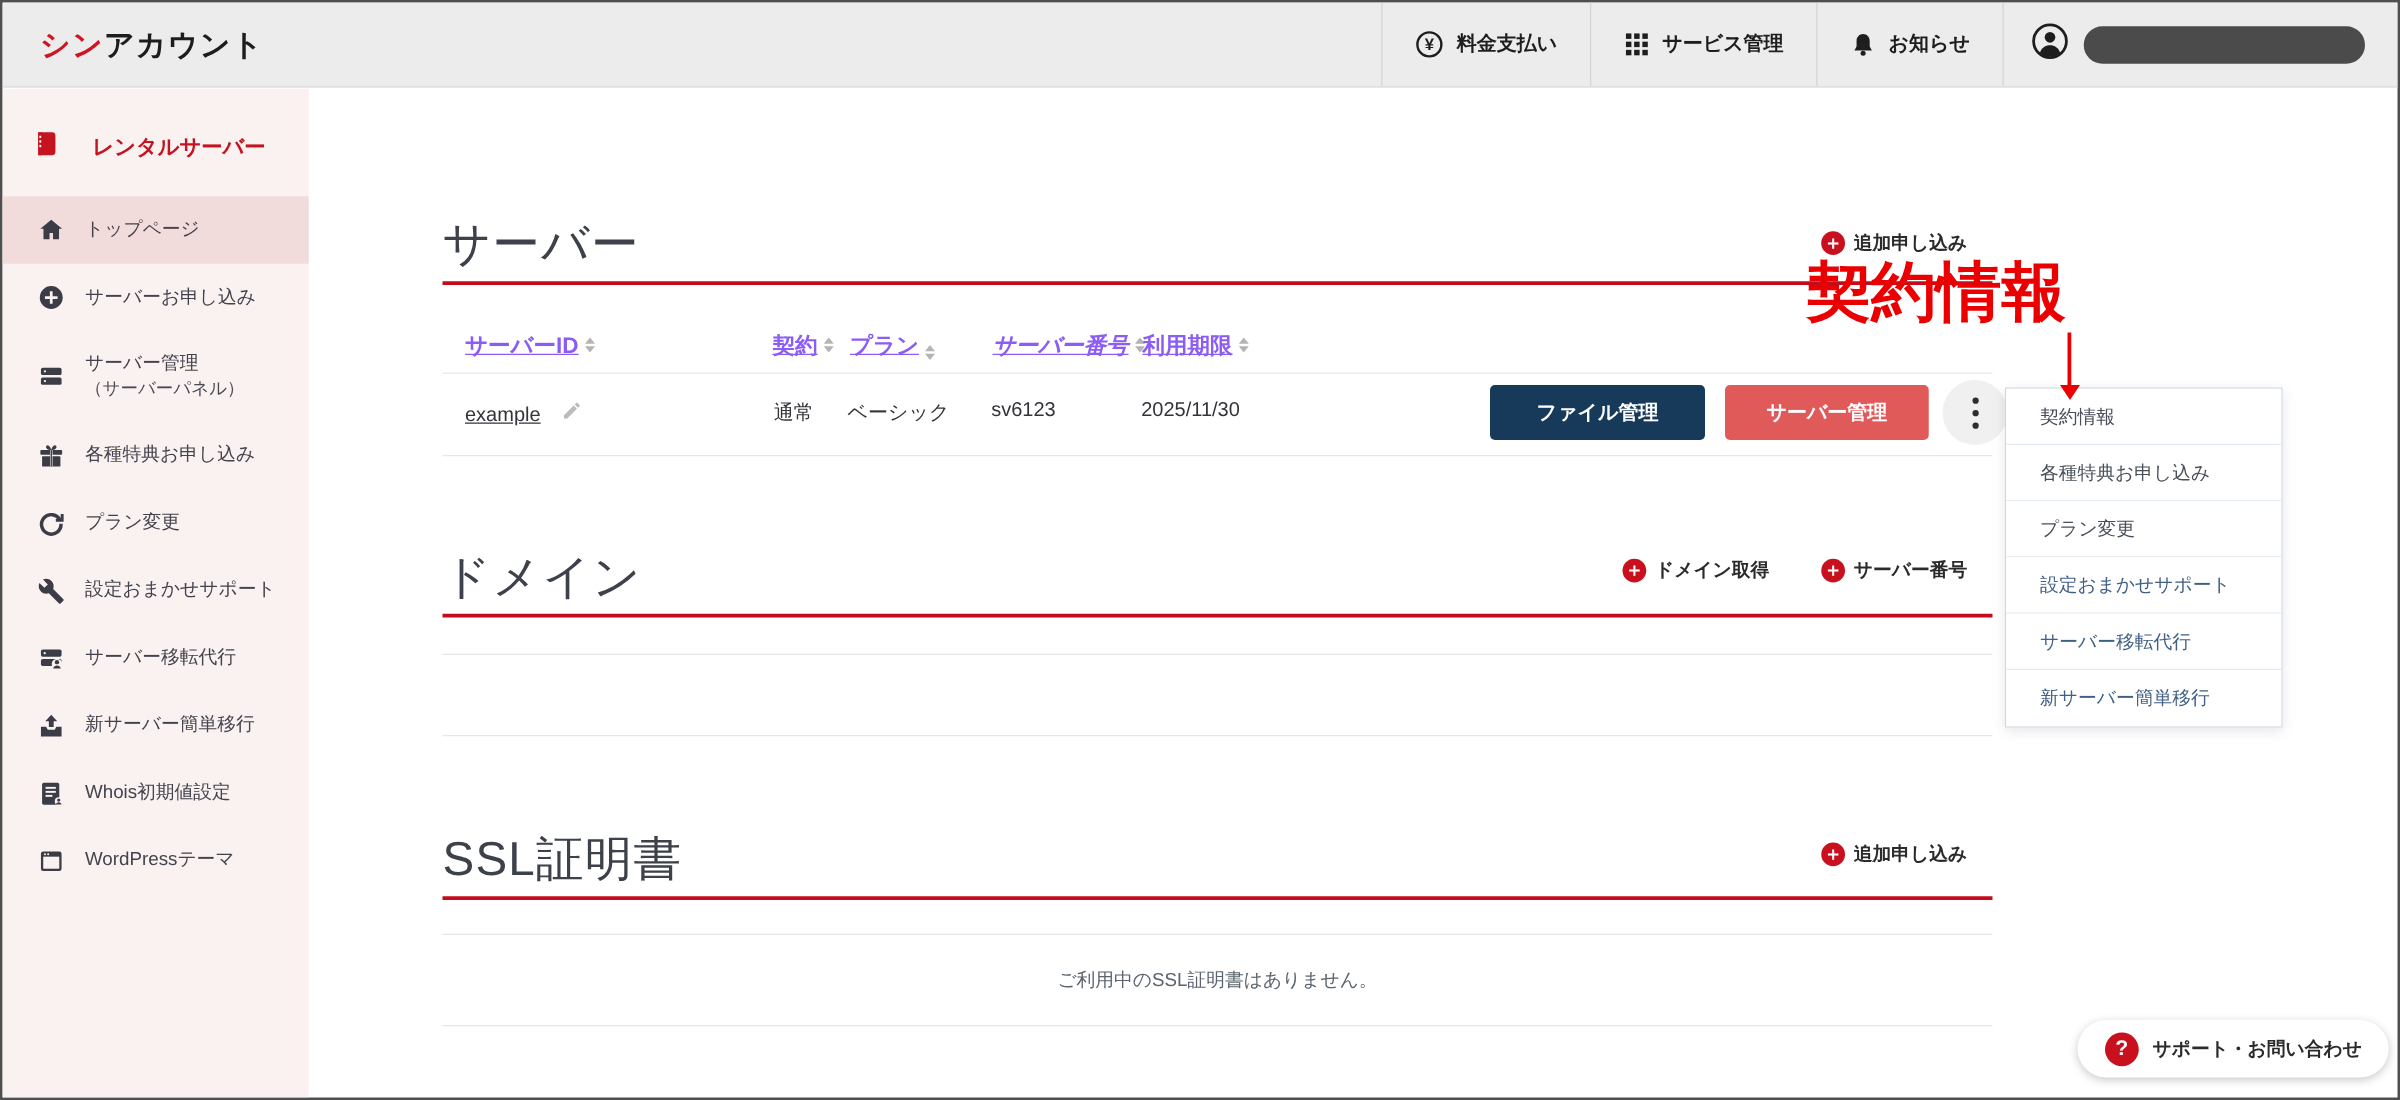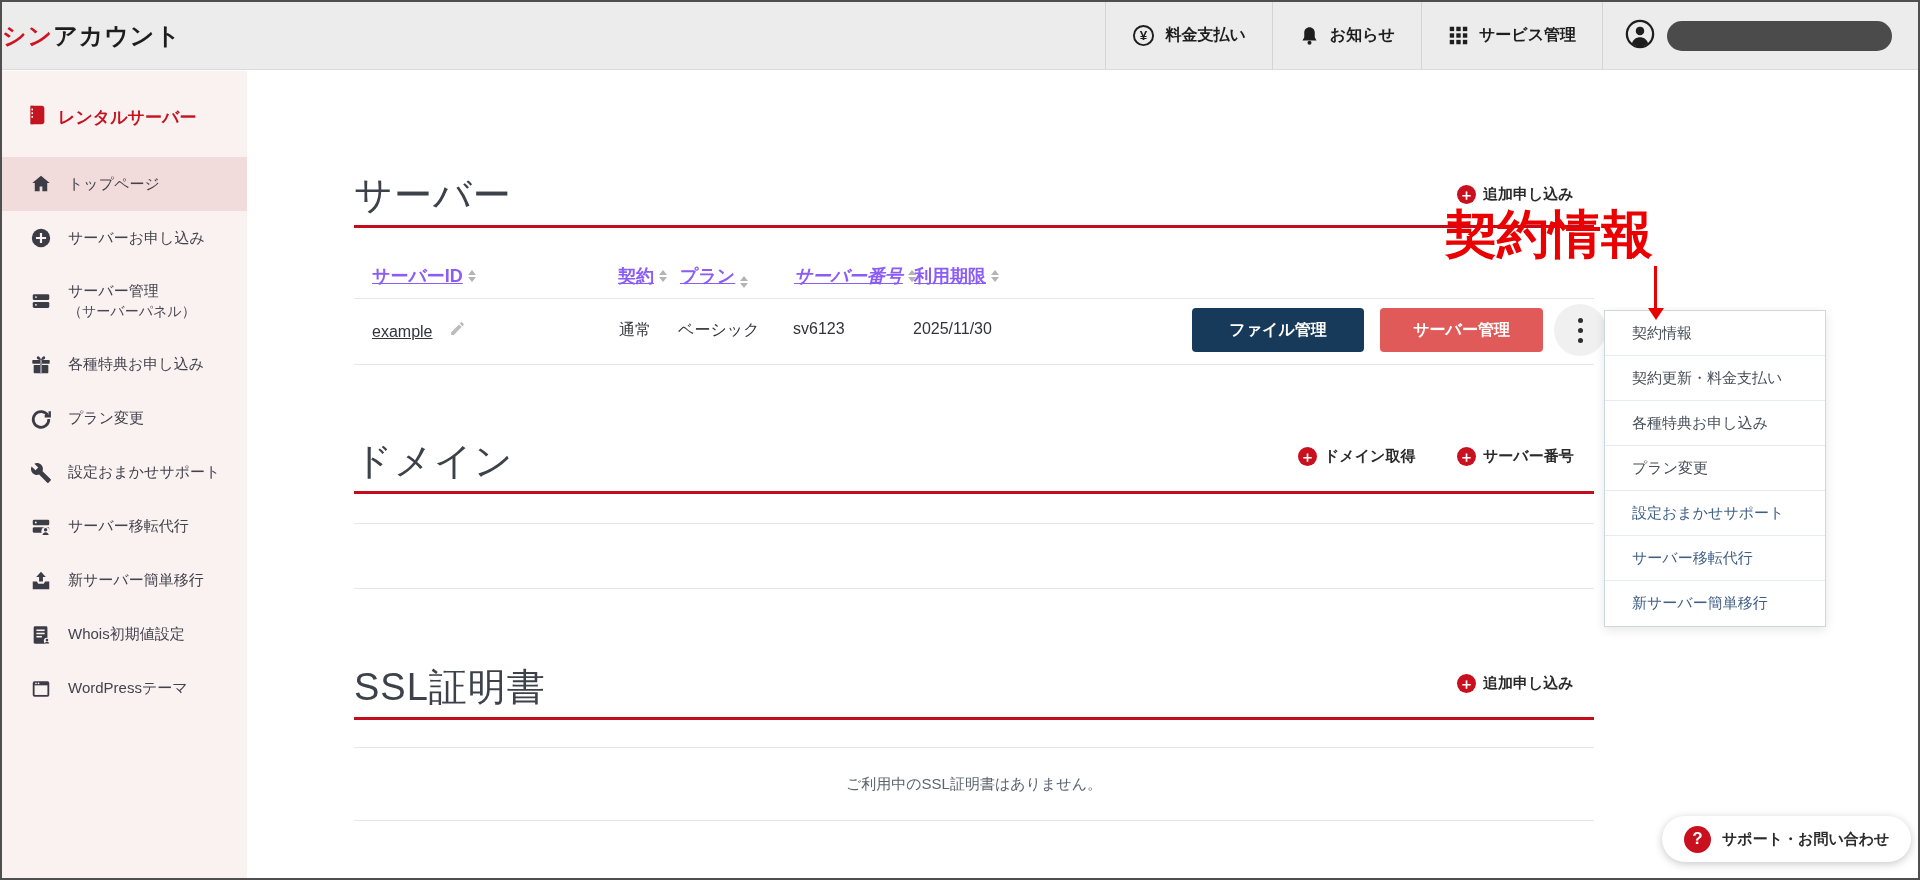--- a/index.html
+++ b/index.html
@@ -1,32 +1,32 @@
 <!DOCTYPE html>
 <html lang="ja"><head>
 <meta charset="utf-8">
 <style>
   * { margin:0; padding:0; box-sizing:border-box; }
   html,body { width:1920px; height:880px; font-family:"Liberation Sans","DejaVu Sans",sans-serif; }
   .page { position:relative; width:1920px; height:880px; background:#fff; border:2px solid #4f4f4f; overflow:hidden; }
 
   
   .header { position:absolute; top:0; left:0; right:0; height:68px; background:#ececec; border-bottom:1px solid #dadada; display:flex; align-items:stretch; }
-  .logo { display:flex; align-items:center; font-size:24px; font-weight:bold; letter-spacing:1px; }
+  .logo { display:flex; align-items:center; padding-left:30px; font-size:24px; font-weight:bold; letter-spacing:1px; }
   .logo .accent { color:#d01423; }
   .logo .rest { color:#1d1d1d; }
   .hnav { margin-left:auto; display:flex; align-items:stretch; }
   .hnav-item { display:flex; align-items:center; gap:10px; padding:0 26px; border-left:1px solid #d4d4d4; font-size:16px; font-weight:bold; color:#1e1e1e; cursor:pointer; }
   .hnav-item svg { display:block; }
   .account { display:flex; align-items:center; gap:12px; padding:0 26px 0 22px; border-left:1px solid #d4d4d4; }
   .redact { width:225px; height:30px; border-radius:15px; background:#4b4b4b; }
 
   
   .sidebar { position:absolute; top:69px; left:0; bottom:0; width:245px; background:#faf1f1; }
-  .sb-title { display:flex; align-items:center; gap:10px; padding:33px 0 0 24px; font-size:17px; font-weight:bold; color:#c41420; }
+  .sb-title { display:flex; align-items:center; gap:26px; padding:33px 0 0 24px; font-size:17px; font-weight:bold; color:#c41420; }
   .sb-nav { margin-top:26px; }
   .sb-item { display:flex; align-items:center; gap:16px; padding:16px 8px 16px 28px; font-size:15px; color:#43434d; cursor:pointer; line-height:1.35; }
   .sb-item.active { background:#f2dbdb; }
   .sb-item .ic { width:22px; height:22px; flex:0 0 22px; color:#3c3c46; }
   .sb-sub { font-size:14px; color:#4a4a54; }
 
   
   .abs { position:absolute; }
   .sec-title { font-size:38px; color:#3c414a; font-weight:400; letter-spacing:1px; }
   .redline { height:3px; background:#c30d1c; }
@@ -78,46 +78,46 @@
     </div>
     <div class="hnav">
       <div class="hnav-item">
         <span>
           <svg width="23" height="23" viewBox="0 0 24 24">
               <circle cx="12" cy="12" r="10" fill="none" stroke="#1e1e1e" stroke-width="2"></circle>
               <text x="12" y="17" text-anchor="middle" font-size="14" font-weight="bold" fill="#1e1e1e">¥</text>
             </svg>
         </span>
         <span>料金支払い</span>
-      </div>
-      <div class="hnav-item">
-        <span>
-          <svg width="21" height="22" viewBox="0 0 24 24" fill="#1e1e1e">
-              <path d="M12 2c-3.3 0-6 2.7-6 6v5.4L4 17h16l-2-3.6V8c0-3.3-2.7-6-6-6z"></path>
-              <circle cx="12" cy="19.6" r="2.3"></circle>
-            </svg>
-        </span>
-        <span>お知らせ</span>
       </div>
       <div class="hnav-item">
         <span>
           <svg width="21" height="21" viewBox="0 0 24 24" fill="#1e1e1e">
               <rect x="2" y="2" width="5" height="5"></rect>
               <rect x="9.5" y="2" width="5" height="5"></rect>
               <rect x="17" y="2" width="5" height="5"></rect>
               <rect x="2" y="9.5" width="5" height="5"></rect>
               <rect x="9.5" y="9.5" width="5" height="5"></rect>
               <rect x="17" y="9.5" width="5" height="5"></rect>
               <rect x="2" y="17" width="5" height="5"></rect>
               <rect x="9.5" y="17" width="5" height="5"></rect>
               <rect x="17" y="17" width="5" height="5"></rect>
             </svg>
         </span>
         <span>サービス管理</span>
       </div>
+      <div class="hnav-item">
+        <span>
+          <svg width="21" height="22" viewBox="0 0 24 24" fill="#1e1e1e">
+              <path d="M12 2c-3.3 0-6 2.7-6 6v5.4L4 17h16l-2-3.6V8c0-3.3-2.7-6-6-6z"></path>
+              <circle cx="12" cy="19.6" r="2.3"></circle>
+            </svg>
+        </span>
+        <span>お知らせ</span>
+      </div>
       <div class="account">
         <span>
           <svg width="30" height="30" viewBox="0 0 24 24">
               <circle cx="12" cy="12" r="10.5" fill="none" stroke="#1e1e1e" stroke-width="1.8"></circle>
               <circle cx="12" cy="9.5" r="3.4" fill="#1e1e1e"></circle>
               <path d="M5.5 19.5c1-3.4 3.6-5 6.5-5s5.5 1.6 6.5 5a10.5 10.5 0 0 1-13 0z" fill="#1e1e1e"></path>
             </svg>
         </span>
         <span class="redact"></span>
       </div>
@@ -322,21 +322,20 @@
   <div class="abs kebab" style="left:1552px; top:302px;">
       <i></i>
       <i></i>
       <i></i>
     </div>
 
   <div class="abs thinline" style="left:352px; top:362px; width:1240px;"></div>
 
   <div class="abs menu" style="left:1602px; top:308px;">
     <div class="menu-item">契約情報</div>
-    <div class="menu-item">契約更新・料金支払い</div>
     <div class="menu-item">各種特典お申し込み</div>
     <div class="menu-item">プラン変更</div>
     <div class="menu-item link">設定おまかせサポート</div>
     <div class="menu-item link">サーバー移転代行</div>
     <div class="menu-item link">新サーバー簡単移行</div>
   </div>
 
   <div class="abs annot" style="left:1443px; top:206px;">契約情報</div>
   <div class="abs arrow-line" style="left:1652px; top:264px; height:44px;"></div>
   <div class="abs arrow-head" style="left:1645.5px; top:306px;"></div>

